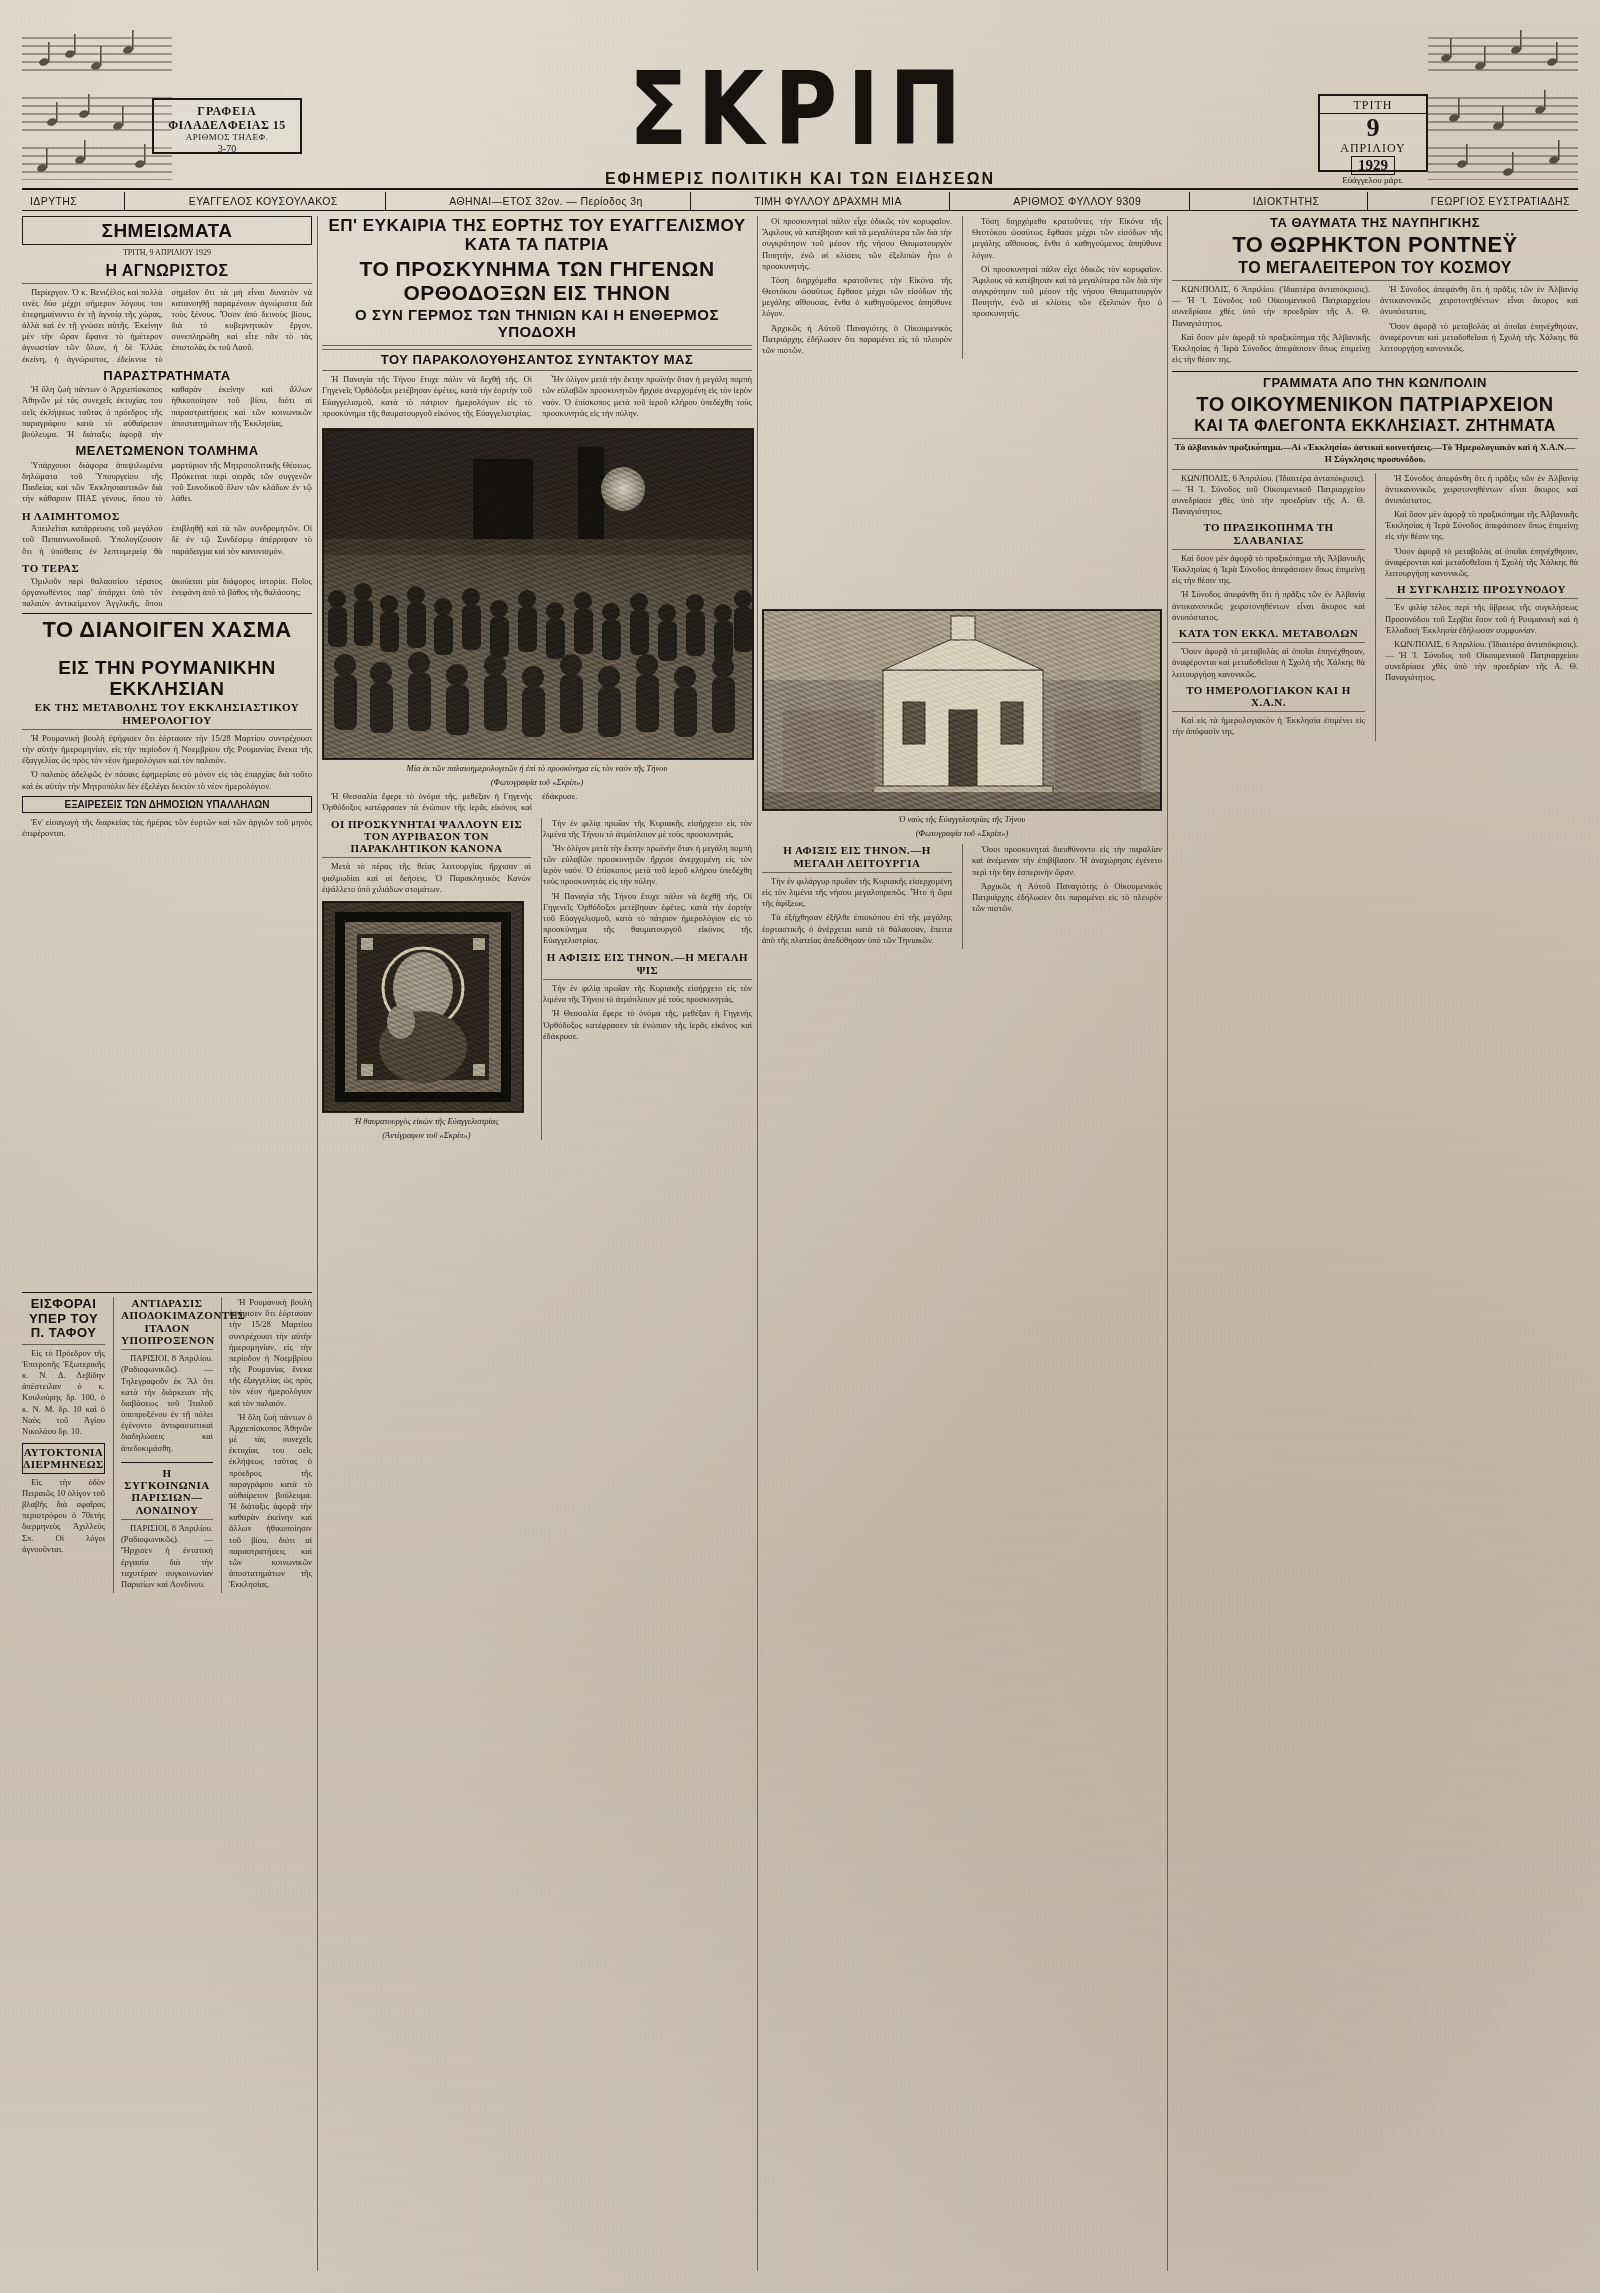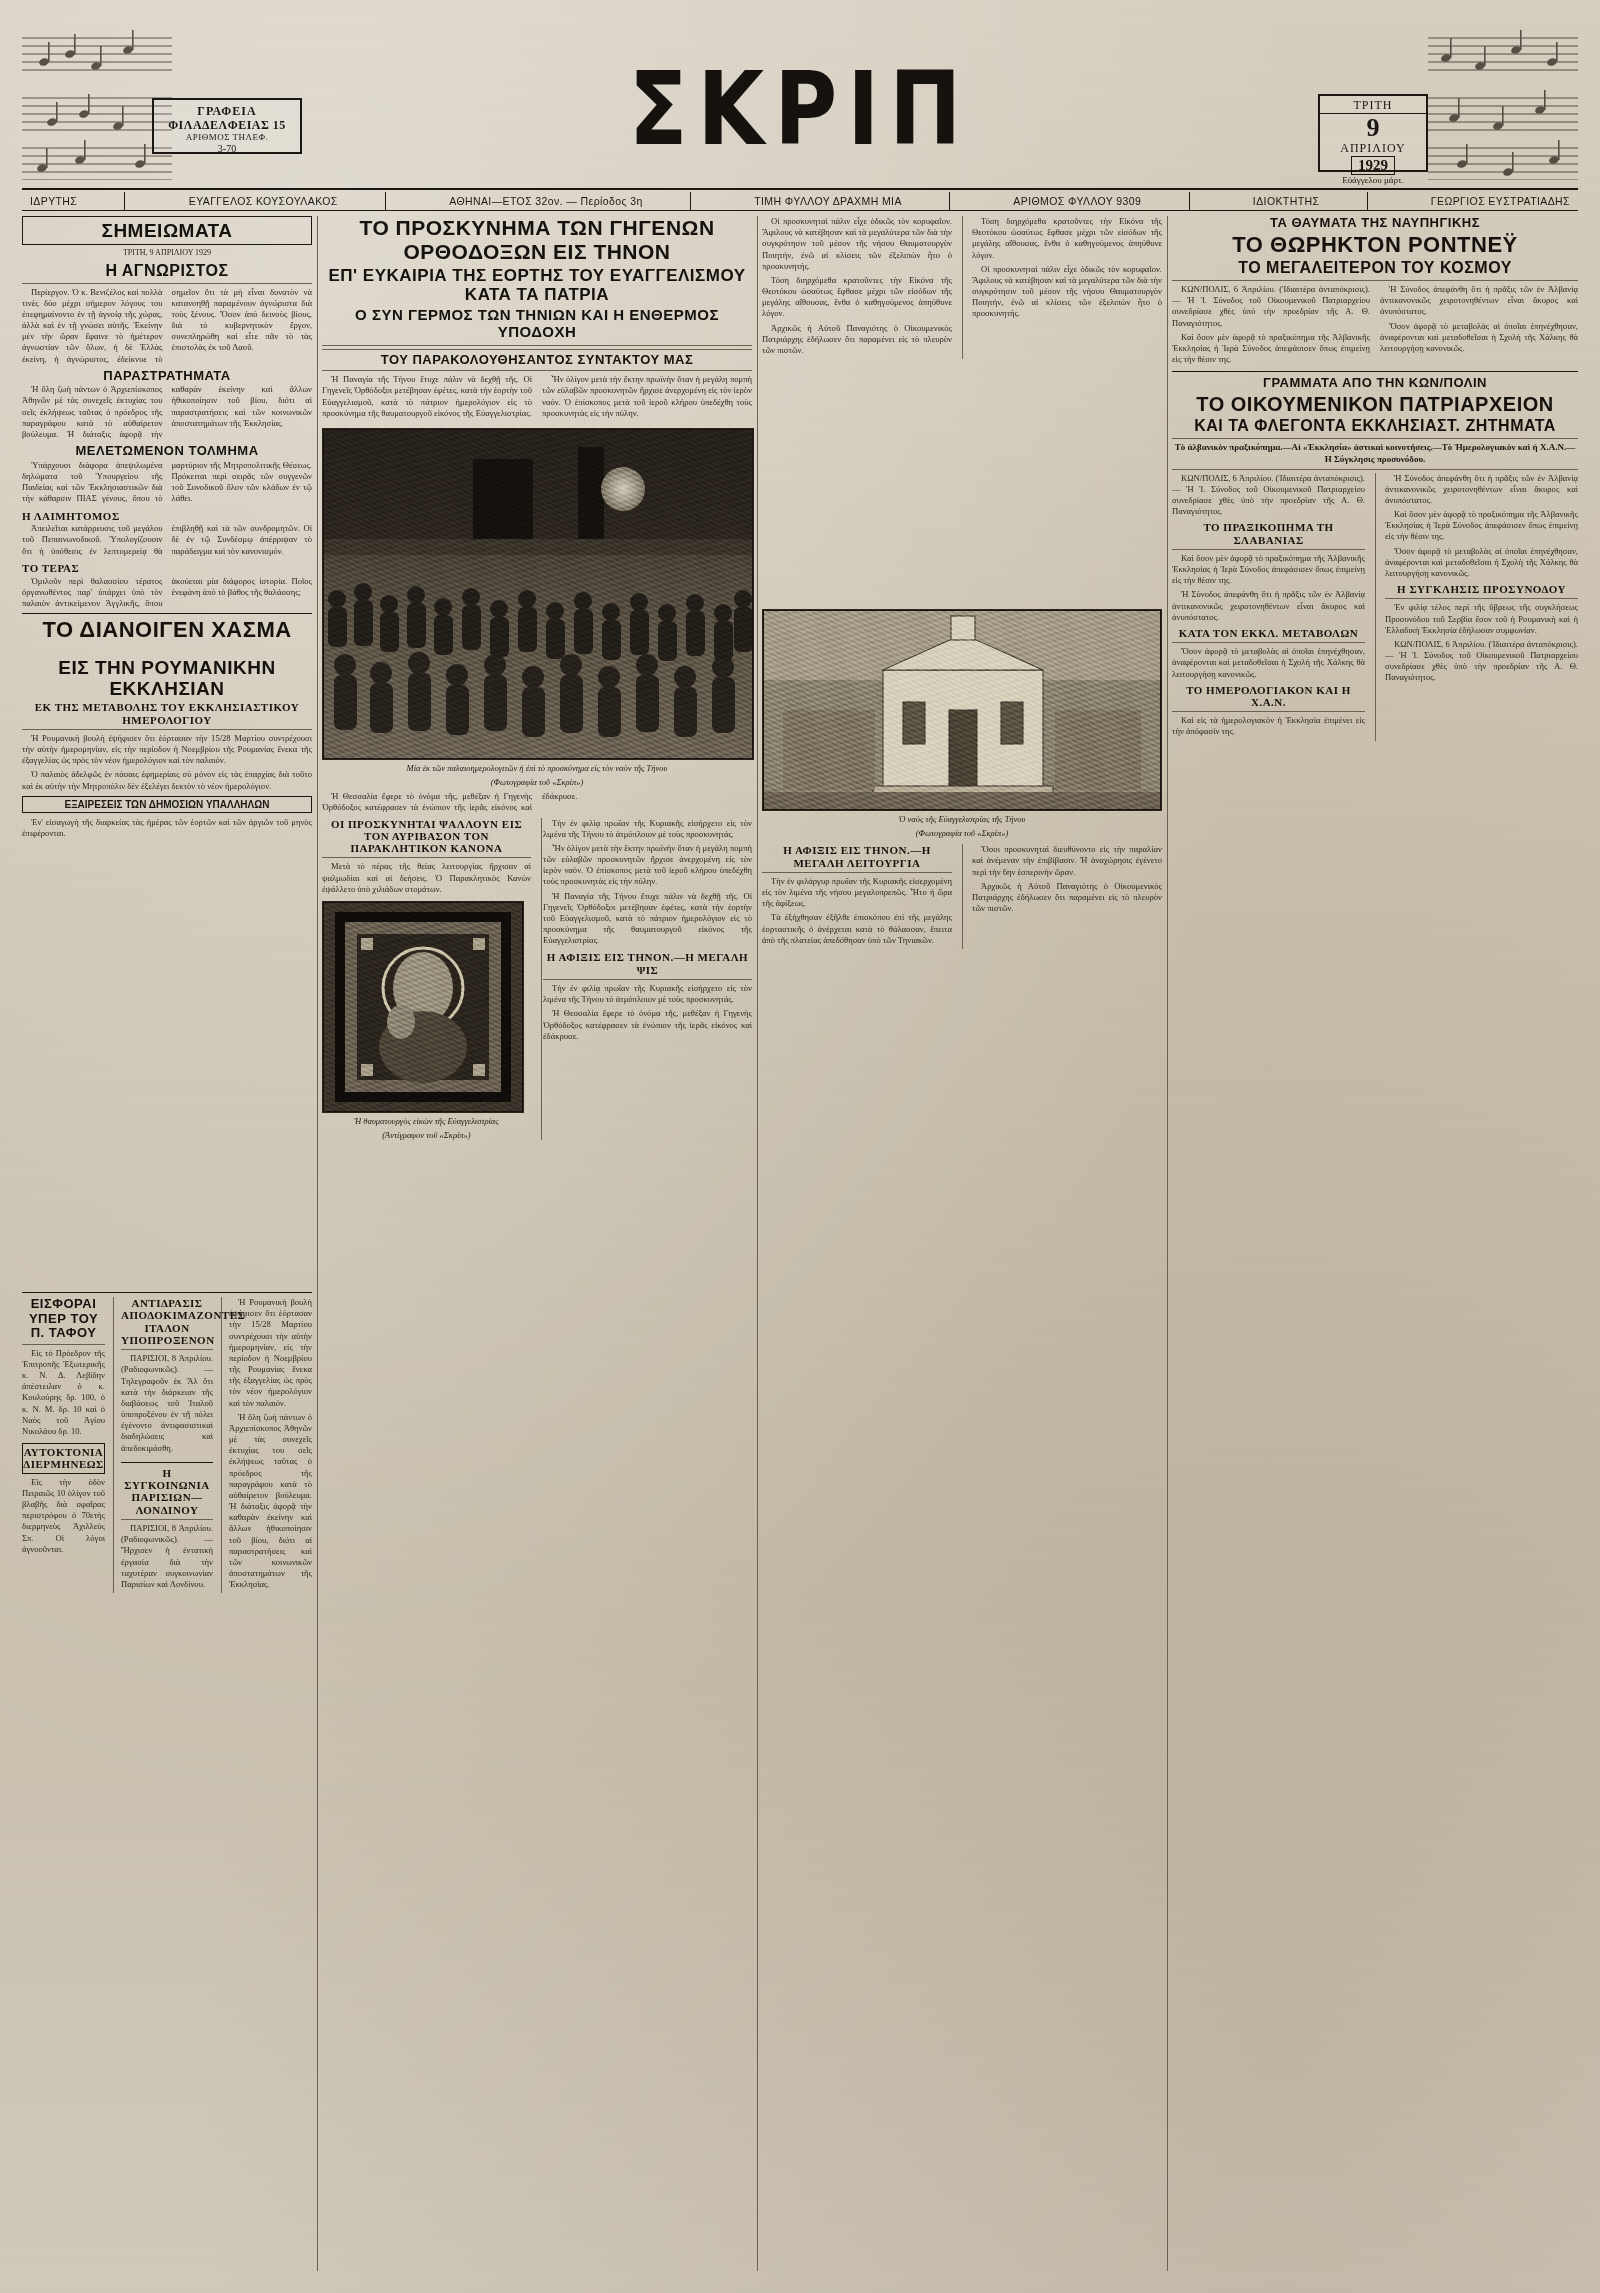--- a/index.html
+++ b/index.html
@@ -196,20 +196,21 @@
     </svg>
 
     <div class="mast-box-left">
       <div class="l1">ΓΡΑΦΕΙΑ</div>
       <div class="l2">ΦΙΛΑΔΕΛΦΕΙΑΣ 15</div>
       <div class="l3">ΑΡΙΘΜΟΣ ΤΗΛΕΦ.</div>
       <div class="l4">3-70</div>
     </div>
 
     <div class="logo">ΣΚΡΙΠ</div>
+    <div class="logo-sub">ΕΦΗΜΕΡΙΣ ΠΟΛΙΤΙΚΗ ΚΑΙ ΤΩΝ ΕΙΔΗΣΕΩΝ</div>
 
     <div class="mast-date">
       <div class="d1">ΤΡΙΤΗ</div>
       <div class="d2">9</div>
       <div class="d3">ΑΠΡΙΛΙΟΥ</div>
       <div class="d4">1929</div>
       <div class="d5">Εὐάγγελου μάρτ.</div>
     </div>
   </div>
 
@@ -318,22 +319,22 @@
             <div class="bt">
               <p>Ἡ Ρουμανικὴ βουλὴ ἐψήφισεν ὅτι ἑόρτασαν τὴν 15/28 Μαρτίου συντρέχουσι τὴν αὐτὴν ἡμερομηνίαν, εἰς τὴν περίοδον ἡ Νοεμβρίου τῆς Ρουμανίας ἔνεκα τῆς ἐξαγγελίας ὡς πρὸς τὸν νέον ἡμερολόγιον καὶ τὸν παλαιόν.</p>
               <p>Ἡ ὅλη ζωὴ πάντων ὁ Ἀρχιεπίσκοπος Ἀθηνῶν μὲ τὰς συνεχεῖς ἐκτυχίας του σεῖς ἐκλήψεως ταῦτας ὁ πρόεδρος τῆς παραγράφου κατὰ τὸ αὐθαίρετον βούλευμα. Ἡ διάταξις ἀφορᾷ τὴν καθαρὰν ἐκείνην καὶ ἄλλων ἠθικοποίησιν τοῦ βίου, διότι αἱ παραστρατήσεις καὶ τῶν κοινωνικῶν ἀποστατημάτων τῆς Ἐκκλησίας.</p>
             </div>
           </div>
         </div>
       </div>
     </div>
 
     <div class="col c2">
+      <div class="hd" style="font-size:17px;margin-bottom:3px;">ΕΠ' ΕΥΚΑΙΡΙΑ ΤΗΣ ΕΟΡΤΗΣ ΤΟΥ ΕΥΑΓΓΕΛΙΣΜΟΥ ΚΑΤΑ ΤΑ ΠΑΤΡΙΑ</div>
       <div class="hd" style="font-size:21px;margin-bottom:3px;">ΤΟ ΠΡΟΣΚΥΝΗΜΑ ΤΩΝ ΓΗΓΕΝΩΝ ΟΡΘΟΔΟΞΩΝ ΕΙΣ ΤΗΝΟΝ</div>
-      <div class="hd" style="font-size:17px;margin-bottom:3px;">ΕΠ' ΕΥΚΑΙΡΙΑ ΤΗΣ ΕΟΡΤΗΣ ΤΟΥ ΕΥΑΓΓΕΛΙΣΜΟΥ ΚΑΤΑ ΤΑ ΠΑΤΡΙΑ</div>
       <div class="hd" style="font-size:15px;margin-bottom:4px;">Ο ΣΥΝ ΓΕΡΜΟΣ ΤΩΝ ΤΗΝΙΩΝ ΚΑΙ Η ΕΝΘΕΡΜΟΣ ΥΠΟΔΟΧΗ</div>
       <div class="rule-thin"></div>
       <div class="rule-thin"></div>
       <div class="hd sm" style="margin:3px 0;">ΤΟΥ ΠΑΡΑΚΟΛΟΥΘΗΣΑΝΤΟΣ ΣΥΝΤΑΚΤΟΥ ΜΑΣ</div>
       <div class="rule-thin"></div>
 
       <div class="bt" style="columns:2;column-gap:10px;">
         <p>Ἡ Παναγία τῆς Τήνου ἔτυχε πάλιν νὰ δεχθῇ τῆς. Οἱ Γηγενεῖς Ὀρθόδοξοι μετέβησαν ἐφέτες, κατὰ τὴν ἑορτὴν τοῦ Εὐαγγελισμοῦ, κατὰ τὸ πάτριον ἡμερολόγιον εἰς τὸ προσκύνημα τῆς θαυματουργοῦ εἰκόνος τῆς Εὐαγγελιστρίας.</p>
         <p>Ἦν ὀλίγον μετὰ τὴν ἕκτην πρωϊνὴν ὅταν ἡ μεγάλη πομπὴ τῶν εὐλαβῶν προσκυνητῶν ἤρχισε ἀνερχομένη εἰς τὸν ἱερὸν ναόν. Ὁ ἐπίσκοπος μετὰ τοῦ ἱεροῦ κλήρου ὑπεδέχθη τοὺς προσκυνητὰς εἰς τὴν πύλην.</p>
       </div>

